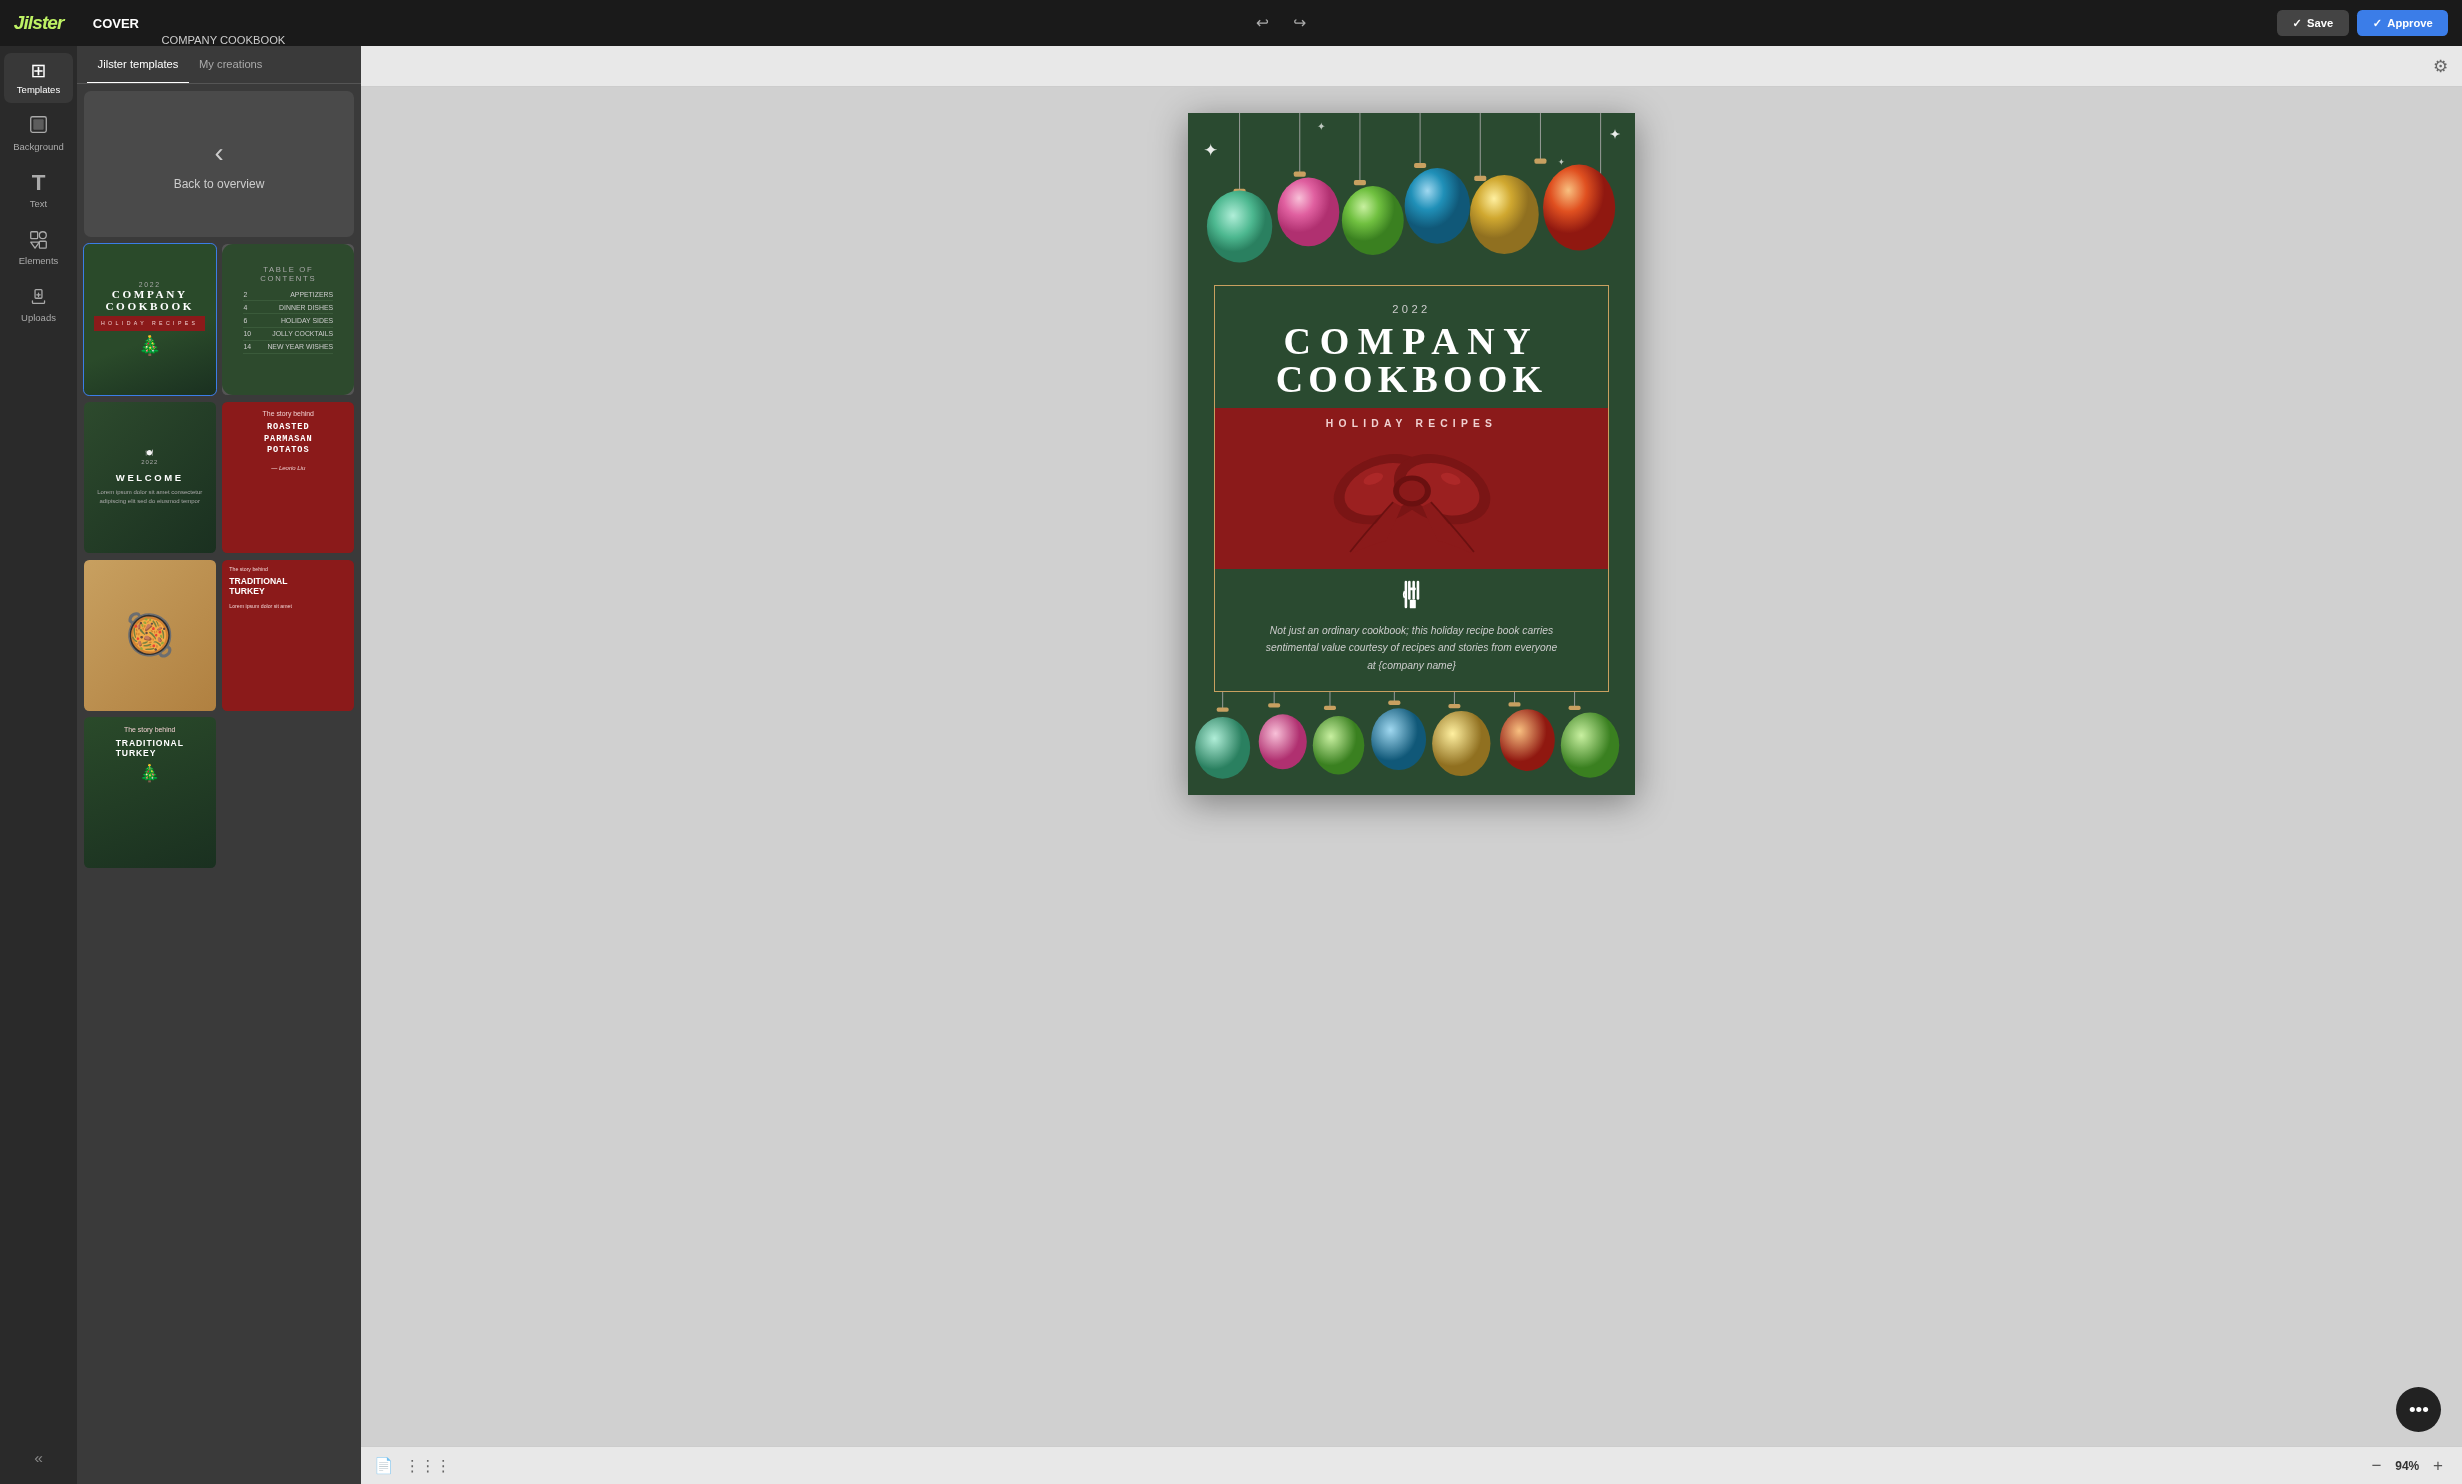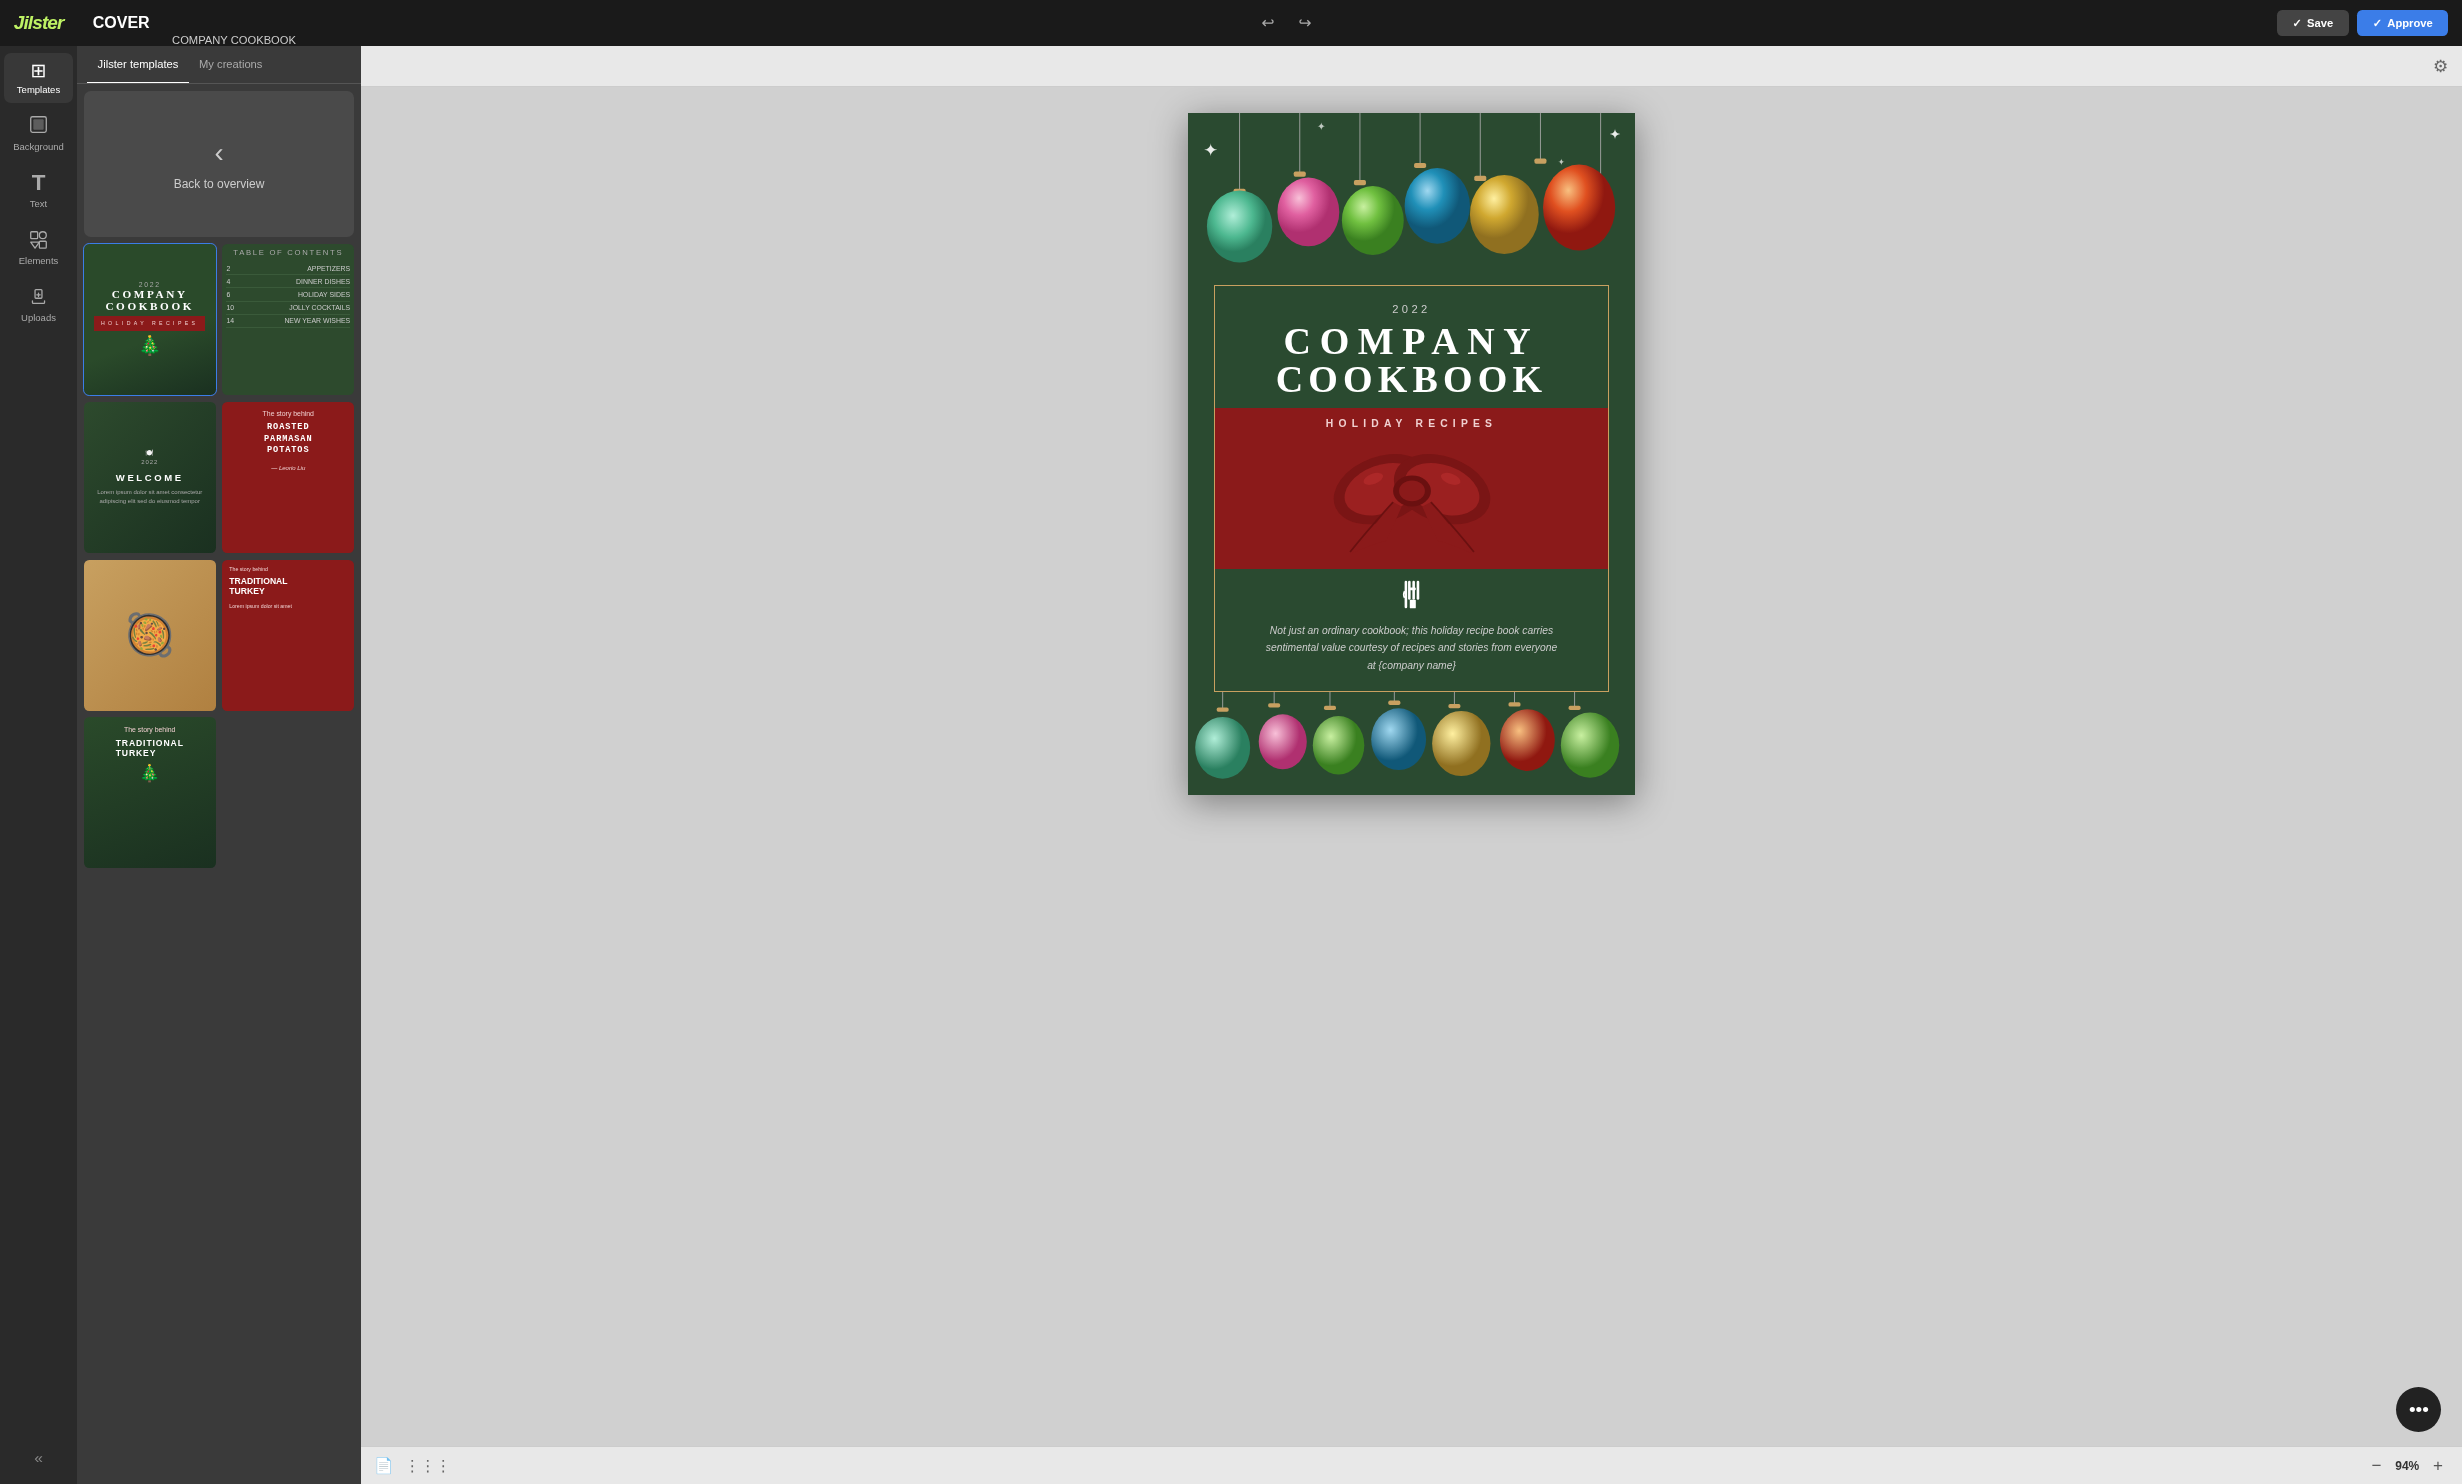--- a/index.html
+++ b/index.html
@@ -7,21 +7,21 @@
 
     
     .topbar {
       display: flex; align-items: center; background: #1a1a1a; height: 46px; padding: 0 13.8px; gap: 13.8px; flex-shrink: 0; z-index: 100;
     }
     .logo {
       font-size: 19px; font-weight: 900; color: white; font-style: italic; letter-spacing: -0.9px; margin-right: 6.9px;
     }
     .logo span { color: #bef264; }
     .nav-tab {
-      font-size: 16px; font-weight: 600; padding: 3.4px 8.6px; border-radius: 3.4px; cursor: pointer; color: #aaa;
+      font-size: 13px; font-weight: 600; padding: 3.4px 8.6px; border-radius: 3.4px; cursor: pointer; color: #aaa;
     }
     .nav-tab.active { color: white; }
     .nav-breadcrumb { color: #ccc; font-size: 11.2px; font-weight: 500; margin-top: 33px; }
     .topbar-center { flex: 1; display: flex; justify-content: center; gap: 10.3px; }
     .undo-btn {
       background: none; border: none; color: #aaa; font-size: 15.5px; cursor: pointer; padding: 3.4px 6.9px;
     }
     .topbar-right { display: flex; gap: 8.6px; align-items: center; }
     .save-btn {
       background: #444; border: none; color: white; font-size: 11.2px; font-weight: 600; padding: 6.9px 15.5px; border-radius: 5.2px; cursor: pointer; display: flex; align-items: center; gap: 5.2px;
@@ -78,21 +78,21 @@
     }
 
     .tmpl-welcome {
       background: linear-gradient(135deg, #2d4a2d 0%, #1a3020 100%);
       display: flex; flex-direction: column; align-items: center; justify-content: center; color: white; padding: 10.3px; text-align: center;
     }
     .tmpl-welcome-title { font-size: 9.5px; font-weight: 700; letter-spacing: 2.6px; margin: 5.2px 0; }
     .tmpl-welcome-text { font-size: 6px; color: #aaa; line-height: 1.4; }
 
     .tmpl-toc {
-      background: #2d4a2d; display: flex; flex-direction: column; color: white; padding: 4px;
+      background: #2d4a2d; display: flex; flex-direction: column; color: white; padding: 21px; border-radius: 11px;
     }
     .tmpl-toc-row { display: flex; justify-content: space-between; font-size: 6.9px; padding: 2.6px 0; border-bottom: 0.9px solid #3a5a3a; color: #ccc; }
 
     .tmpl-recipe1 {
       background: #8b1a1a; display: flex; flex-direction: column; align-items: center; color: white; padding: 8.6px;
     }
     .tmpl-recipe1-title { font-size: 8.6px; font-weight: 800; letter-spacing: 0.9px; text-align: center; margin: 5.2px 0; line-height: 1.3; font-family: Liberation Mono, monospace; }
 
     .tmpl-photo { background: #c8a060; display: flex; align-items: center; justify-content: center; font-size: 34px; }
 

